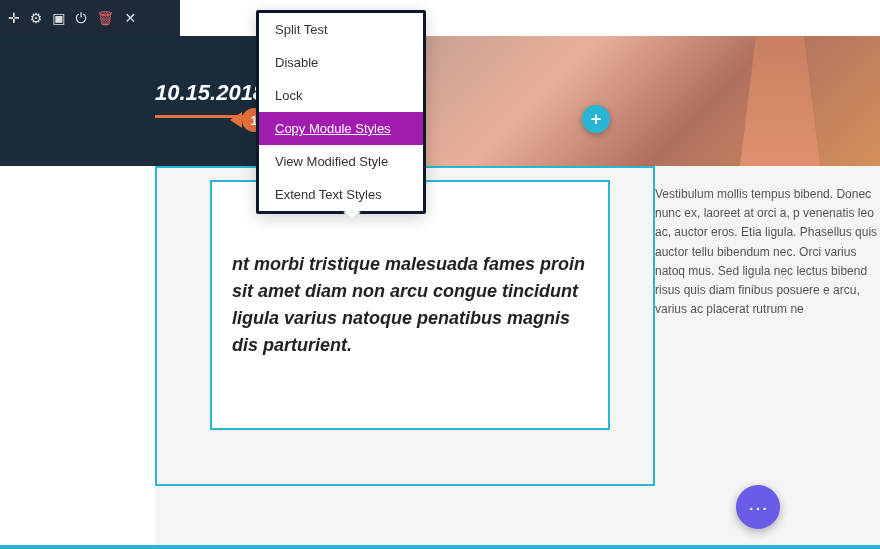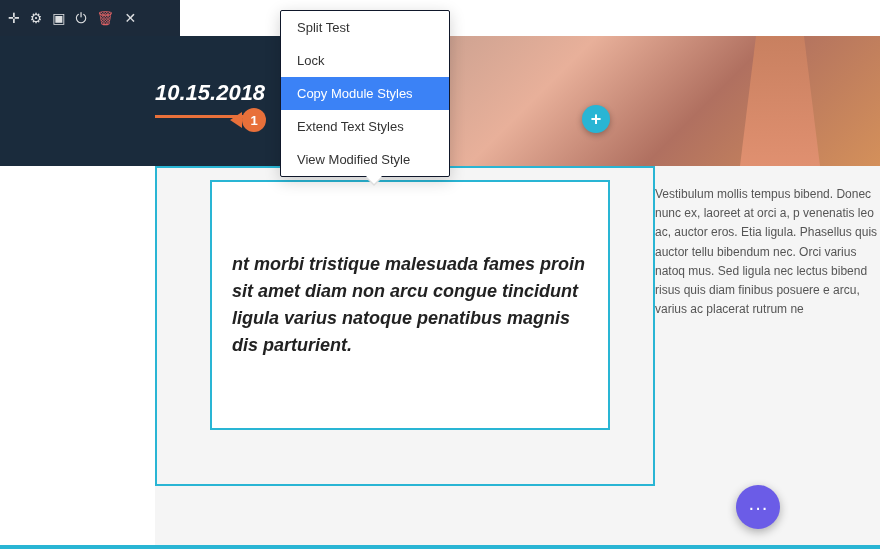--- a/index.html
+++ b/index.html
@@ -237,39 +237,39 @@
       box-shadow: 0 3px 10px rgba(0,0,0,0.3);
     }
 
     
     .context-menu {
       position: absolute;
       top: 10px;
       left: 256px;
       width: 170px;
       background: #ffffff;
-      border: 1px solid #0f172a;
+      border: 3px solid #0f172a;
       box-shadow: 0 4px 16px rgba(0,0,0,0.18);
       z-index: 200;
       border-radius: 2px;
-      margin-left: 24px;
     }
 
     .context-menu-item {
       padding: 9px 16px;
       font-size: 13px;
       color: #333;
       cursor: pointer;
       white-space: nowrap;
       position: relative;
     }
 
     .context-menu-item.highlighted {
-      background: #3b82f6;
+      background: #a21caf;
       color: #ffffff;
+      text-decoration: underline;
     }
 
     
     .menu-caret {
       position: absolute;
       bottom: -8px;
       left: 85px;
       width: 0;
       height: 0;
       border-left: 8px solid transparent;
@@ -340,30 +340,33 @@
   <p class="italic-text">nt morbi tristique malesuada fames proin sit amet diam non arcu congue tincidunt ligula varius natoque penatibus magnis dis parturient.</p>
 </div>
 
 <div class="right-text">Vestibulum mollis tempus bibend. Donec nunc ex, laoreet at orci a, p venenatis leo ac, auctor eros. Etia ligula. Phasellus quis auctor tellu bibendum nec. Orci varius natoq mus. Sed ligula nec lectus bibend risus quis diam finibus posuere e arcu, varius ac placerat rutrum ne</div>
 
 <div class="context-menu">
   <div class="context-menu-item">
     <span>Split Test</span>
   </div>
   <div class="context-menu-item">
+    <span>Disable</span>
+  </div>
+  <div class="context-menu-item">
     <span>Lock</span>
   </div>
   <div class="context-menu-item highlighted">
     <span>Copy Module Styles</span>
   </div>
   <div class="context-menu-item">
+    <span>View Modified Style</span>
+  </div>
+  <div class="context-menu-item">
     <span>Extend Text Styles</span>
-  </div>
-  <div class="context-menu-item">
-    <span>View Modified Style</span>
   </div>
   <div class="menu-caret-border"></div>
   <div class="menu-caret"></div>
 </div>
 
 <div class="bottom-bar"></div>
 
 <div class="help-btn">···</div>
 
 </body></html>

